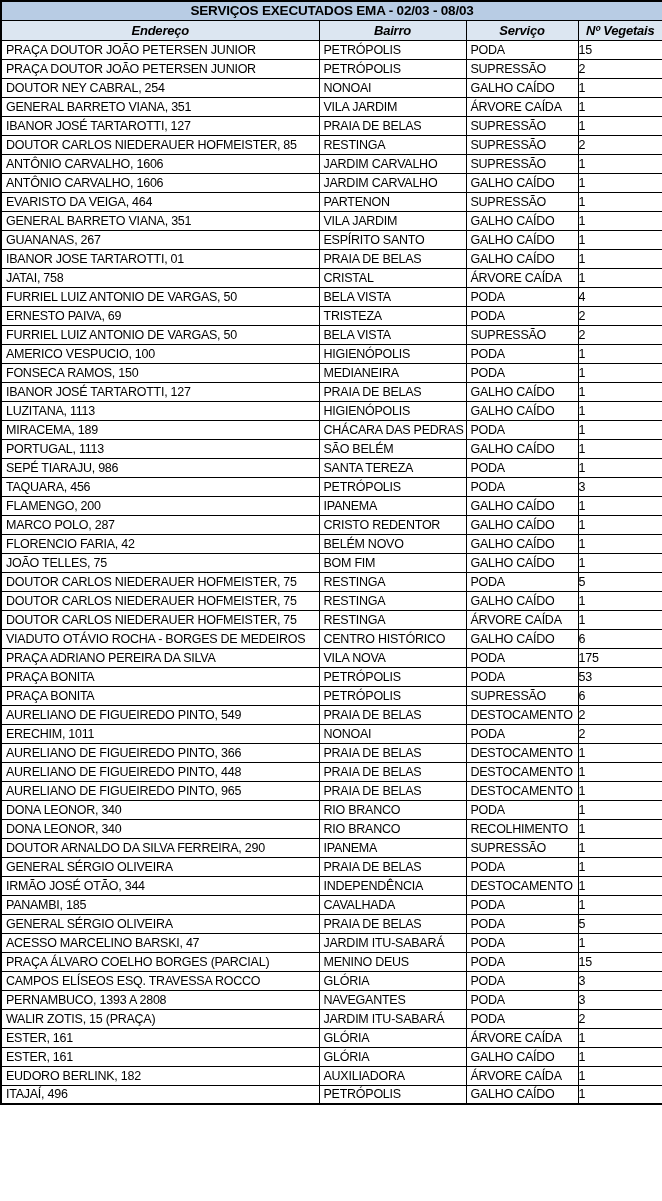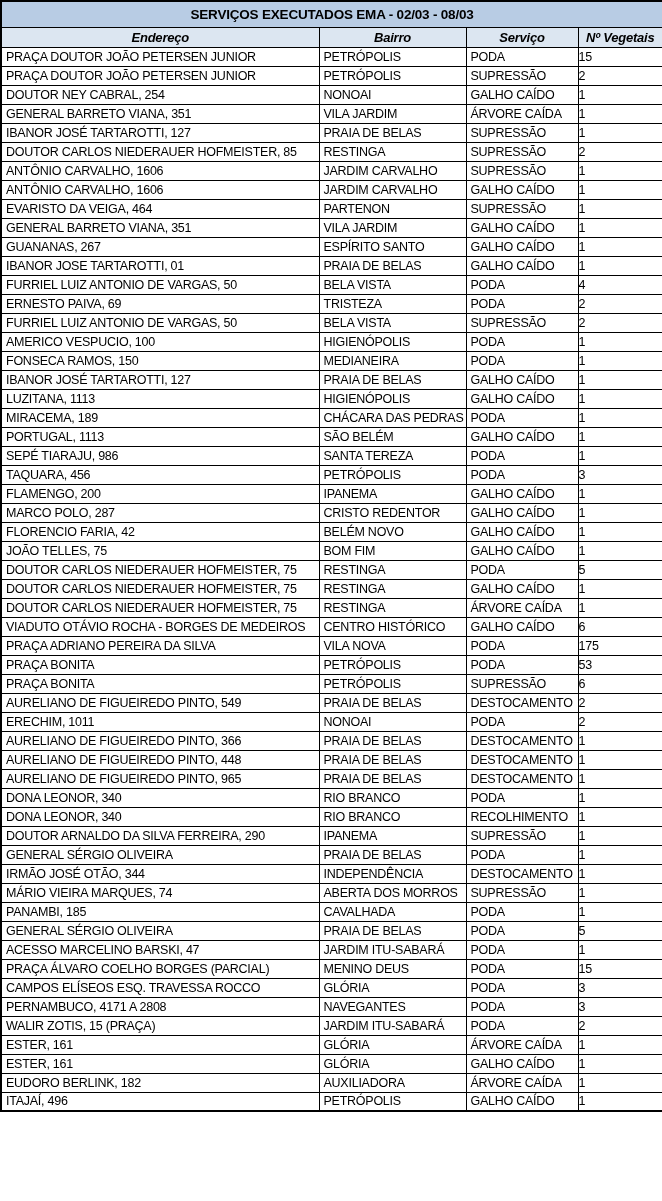--- a/index.html
+++ b/index.html
@@ -23,21 +23,21 @@
     border:1px solid var(--border,#000);
     overflow:hidden;
     white-space:nowrap;
     box-sizing:border-box;
   }
   td.title-cell {
     background:var(--title-bg,#B8CCE4);
     font-weight:bold;
     font-size:13.5px;
     text-align:center;
-    height:26px;
+    height:19px;
     letter-spacing:-0.2px;
   }
   th.col-header {
     background:var(--header-bg,#DCE6F1);
     font-weight:bold;
     font-style:italic;
     font-size:13px;
     text-align:center;
     height:20px;
     letter-spacing:-0.2px;
@@ -139,20 +139,26 @@
         <td class="cell">GALHO CAÍDO</td>
         <td class="cell num">1</td>
       </tr>
       <tr>
         <td class="cell">IBANOR JOSE TARTAROTTI, 01</td>
         <td class="cell">PRAIA DE BELAS</td>
         <td class="cell">GALHO CAÍDO</td>
         <td class="cell num">1</td>
       </tr>
       <tr>
+        <td class="cell">JATAI, 758</td>
+        <td class="cell">CRISTAL</td>
+        <td class="cell">ÁRVORE CAÍDA</td>
+        <td class="cell num">1</td>
+      </tr>
+      <tr>
         <td class="cell">FURRIEL LUIZ ANTONIO DE VARGAS, 50</td>
         <td class="cell">BELA VISTA</td>
         <td class="cell">PODA</td>
         <td class="cell num">4</td>
       </tr>
       <tr>
         <td class="cell">ERNESTO PAIVA, 69</td>
         <td class="cell">TRISTEZA</td>
         <td class="cell">PODA</td>
         <td class="cell num">2</td>
@@ -331,26 +337,20 @@
         <td class="cell">PODA</td>
         <td class="cell num">1</td>
       </tr>
       <tr>
         <td class="cell">IRMÃO JOSÉ OTÃO, 344</td>
         <td class="cell">INDEPENDÊNCIA</td>
         <td class="cell">DESTOCAMENTO</td>
         <td class="cell num">1</td>
       </tr>
       <tr>
-        <td class="cell">MÁRIO VIEIRA MARQUES, 74</td>
-        <td class="cell">ABERTA DOS MORROS</td>
-        <td class="cell">SUPRESSÃO</td>
-        <td class="cell num">1</td>
-      </tr>
-      <tr>
         <td class="cell">PANAMBI, 185</td>
         <td class="cell">CAVALHADA</td>
         <td class="cell">PODA</td>
         <td class="cell num">1</td>
       </tr>
       <tr>
         <td class="cell">GENERAL SÉRGIO OLIVEIRA</td>
         <td class="cell">PRAIA DE BELAS</td>
         <td class="cell">PODA</td>
         <td class="cell num">5</td>
@@ -367,21 +367,21 @@
         <td class="cell">PODA</td>
         <td class="cell num">15</td>
       </tr>
       <tr>
         <td class="cell">CAMPOS ELÍSEOS ESQ. TRAVESSA ROCCO</td>
         <td class="cell">GLÓRIA</td>
         <td class="cell">PODA</td>
         <td class="cell num">3</td>
       </tr>
       <tr>
-        <td class="cell">PERNAMBUCO, 4171 A 2808</td>
+        <td class="cell">PERNAMBUCO, 1393 A 2808</td>
         <td class="cell">NAVEGANTES</td>
         <td class="cell">PODA</td>
         <td class="cell num">3</td>
       </tr>
       <tr>
         <td class="cell">WALIR ZOTIS, 15 (PRAÇA)</td>
         <td class="cell">JARDIM ITU-SABARÁ</td>
         <td class="cell">PODA</td>
         <td class="cell num">2</td>
       </tr>

